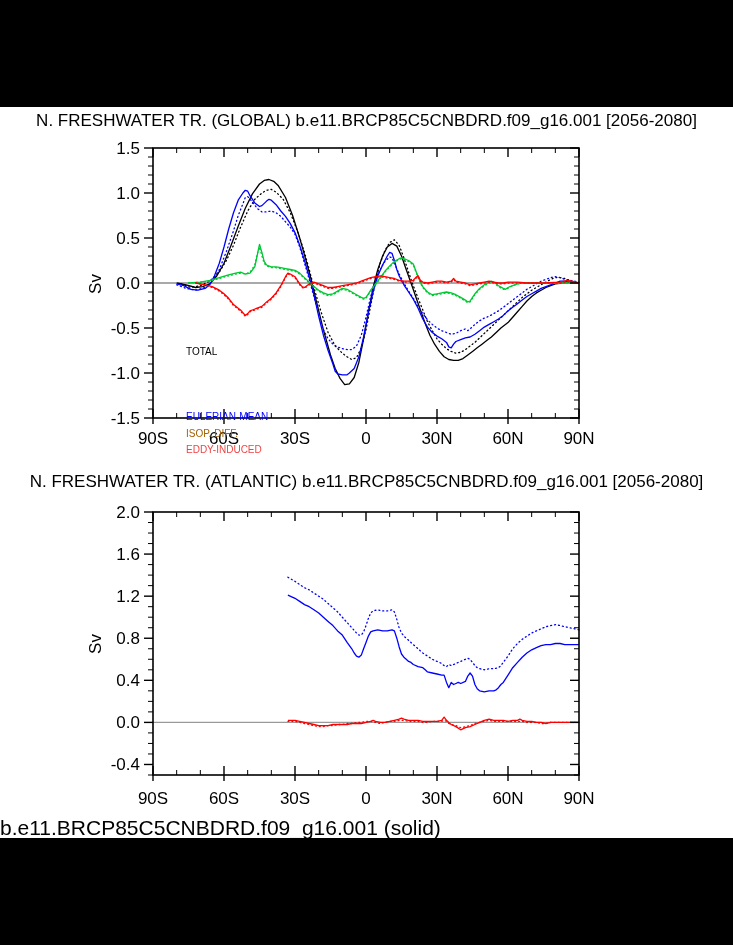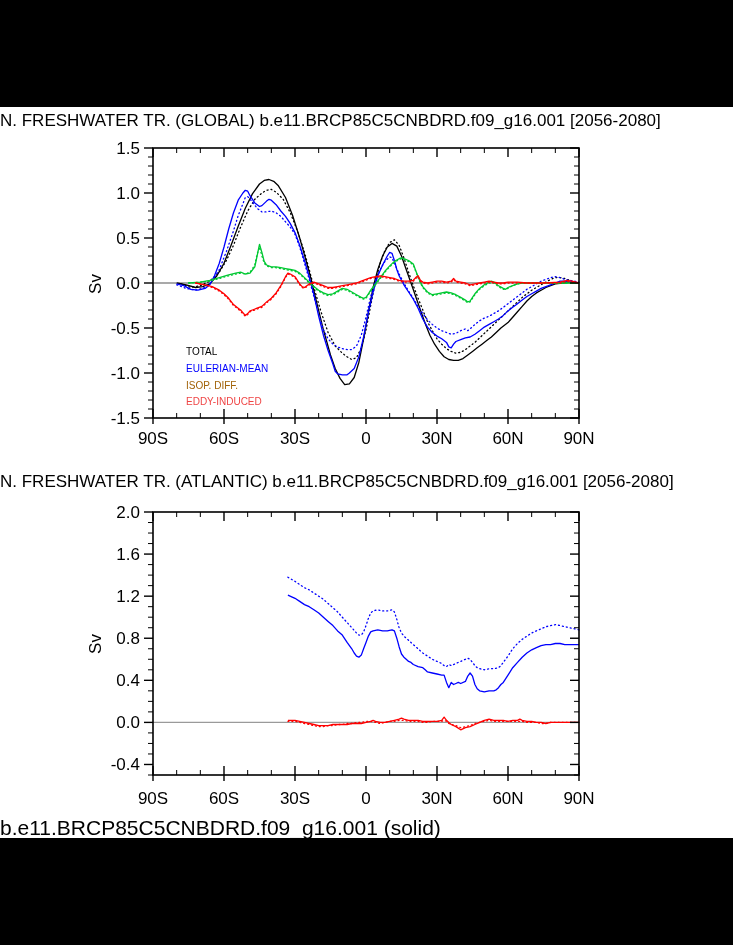--- a/index.html
+++ b/index.html
@@ -1,21 +1,21 @@
 <!DOCTYPE html>
 <html><head>
 <meta charset="utf-8">
 <style>
   html,body{margin:0;padding:0;background:#000;}
   .page{position:relative;width:733px;height:945px;background:#ffffff;overflow:hidden;
         font-family:"Liberation Sans",sans-serif;color:#000;}
   .bar{position:absolute;left:0;width:733px;background:#000;}
   .bar-top{top:0;height:107px;}
   .bar-bottom{top:838px;height:107px;}
-  .title{position:absolute;left:0;width:733px;font-size:17px;line-height:20px;}
+  .title{position:absolute;left:0;width:733px;text-align:center;font-size:17px;line-height:20px;}
   .t1{top:111px;}
   .t2{top:472px;}
   .ylab{position:absolute;left:76px;width:40px;text-align:center;font-size:17px;
         transform:rotate(-90deg);}
   .y1{top:274px;}
   .y2{top:634px;}
   .legend{position:absolute;left:186px;top:344px;font-size:10px;line-height:16.8px;}
   .caption{position:absolute;left:0;top:816px;width:584px;text-align:left;font-size:21px;}
   svg{position:absolute;left:0;top:0;}
 </style>
@@ -265,20 +265,20 @@
   <div class="bar bar-bottom"></div>
 
   <div class="title t1">N. FRESHWATER TR. (GLOBAL) b.e11.BRCP85C5CNBDRD.f09_g16.001 [2056-2080]</div>
   <div class="title t2">N. FRESHWATER TR. (ATLANTIC) b.e11.BRCP85C5CNBDRD.f09_g16.001 [2056-2080]</div>
 
   <div class="ylab y1">Sv</div>
   <div class="ylab y2">Sv</div>
 
   <div class="legend">
     <div style="color: rgb(0, 0, 0);">TOTAL</div>
-    <div style="color: rgb(0, 0, 255);">EULERIAN-MEAN</div>
+    <div style="color: rgb(0, 0, 255); margin-top: 48px;">EULERIAN-MEAN</div>
     <div style="color: #a16207;">ISOP. DIFF.</div>
     <div style="color: #ef4444;">EDDY-INDUCED</div>
   </div>
 
   <div class="caption">b.e11.BRCP85C5CNBDRD.f09_g16.001 (solid) b.e11.B20TRC5CNBDRD.f09_g16.001 (dotted)</div>
 
 </div>
 
 </body></html>

